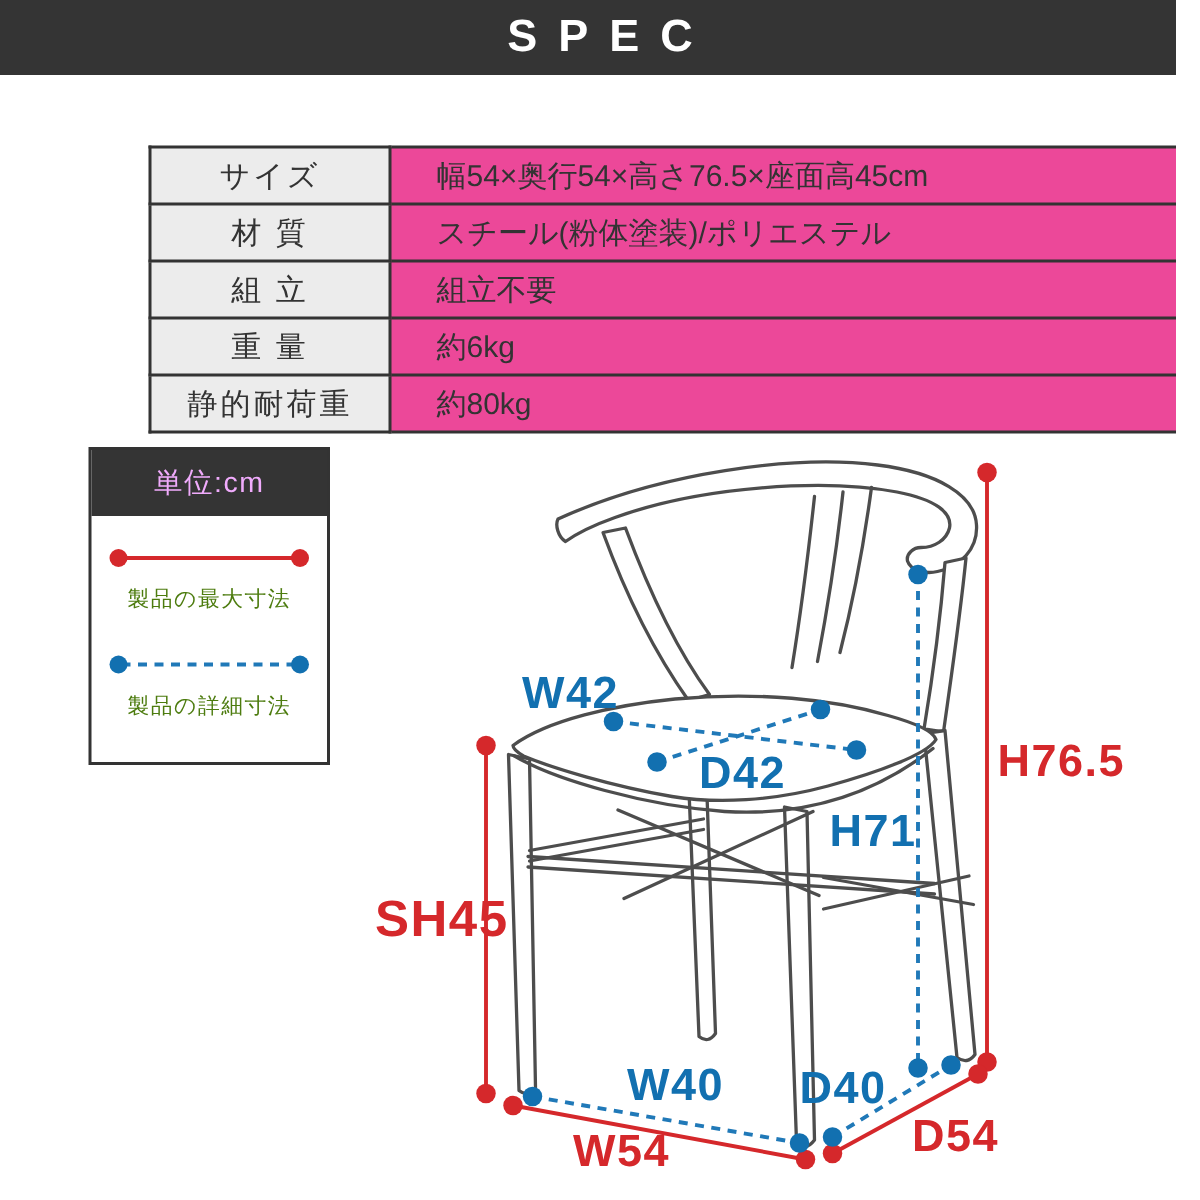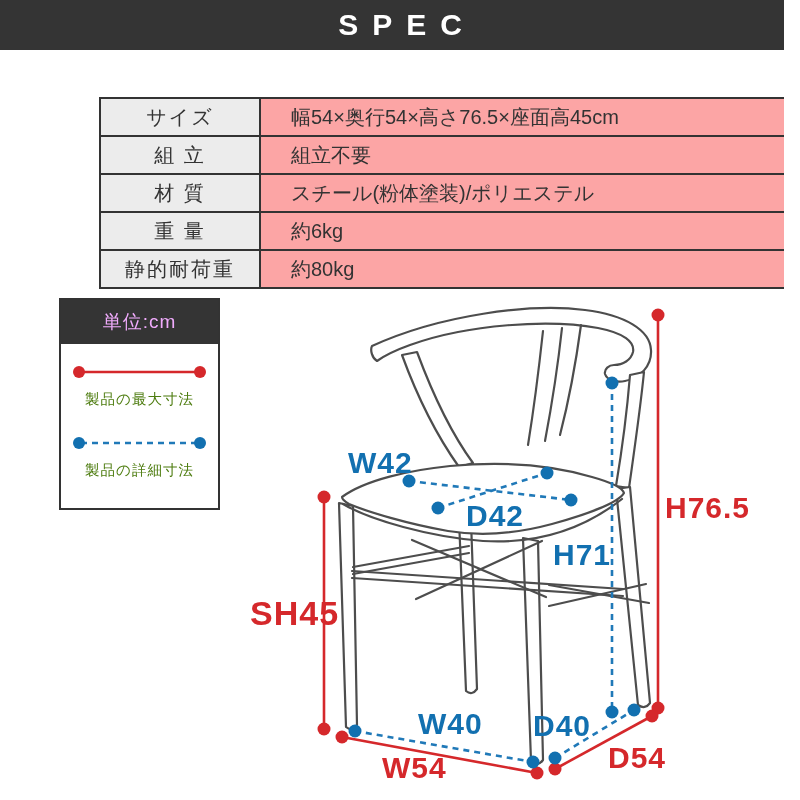--- a/index.html
+++ b/index.html
@@ -13,21 +13,21 @@
   
   .spec-bar{position:absolute;left:0;top:0;width:800px;height:50px;background:var(--bar_bg);
     display:flex;align-items:center;justify-content:center;}
   .spec-bar span{color:#fff;font-size:30px;font-weight:bold;letter-spacing:14px;text-indent:14px;}
 
   
   table.spec{position:absolute;left:57px;top:97px;width:688px;border-collapse:collapse;
     border:2px solid var(--table_border);margin-left:42px;}
   table.spec th,table.spec td{border:2px solid var(--table_border);height:38px;font-size:20px;color:#333;}
   table.spec th{width:160px;background:var(--table_header_bg);font-weight:500;text-align:center;letter-spacing:2px;}
-  table.spec td{background:#fca5a5;padding-left:30px;font-weight:400;}
+  table.spec td{background:#ec4899;padding-left:30px;font-weight:400;}
 
   
   .legend{position:absolute;left:59px;top:298px;width:161px;height:212px;border:2px solid var(--table_border);
     background:#fff;display:flex;flex-direction:column;align-items:center;}
   .legend-header{width:100%;height:44px;background:var(--bar_bg);color:#f0abfc;display:flex;
     align-items:center;justify-content:center;font-size:19px;font-weight:500;letter-spacing:1px;}
   .legend-sample{margin-top:20px;}
   .legend-label{margin-top:10px;font-size:14.5px;color:#4d7c0f;letter-spacing:1px;white-space:nowrap;}
 
   
@@ -51,26 +51,26 @@
     <span>SPEC</span>
   </div>
 
   <table class="spec">
     <tbody>
       <tr>
         <th>サイズ</th>
         <td>幅54×奥行54×高さ76.5×座面高45cm</td>
       </tr>
       <tr>
+        <th>材 質</th>
+        <td>スチール(粉体塗装)/ポリエステル</td>
+      </tr>
+      <tr>
         <th>組 立</th>
         <td>組立不要</td>
-      </tr>
-      <tr>
-        <th>材 質</th>
-        <td>スチール(粉体塗装)/ポリエステル</td>
       </tr>
       <tr>
         <th>重 量</th>
         <td>約6kg</td>
       </tr>
       <tr>
         <th>静的耐荷重</th>
         <td>約80kg</td>
       </tr>
     </tbody>

